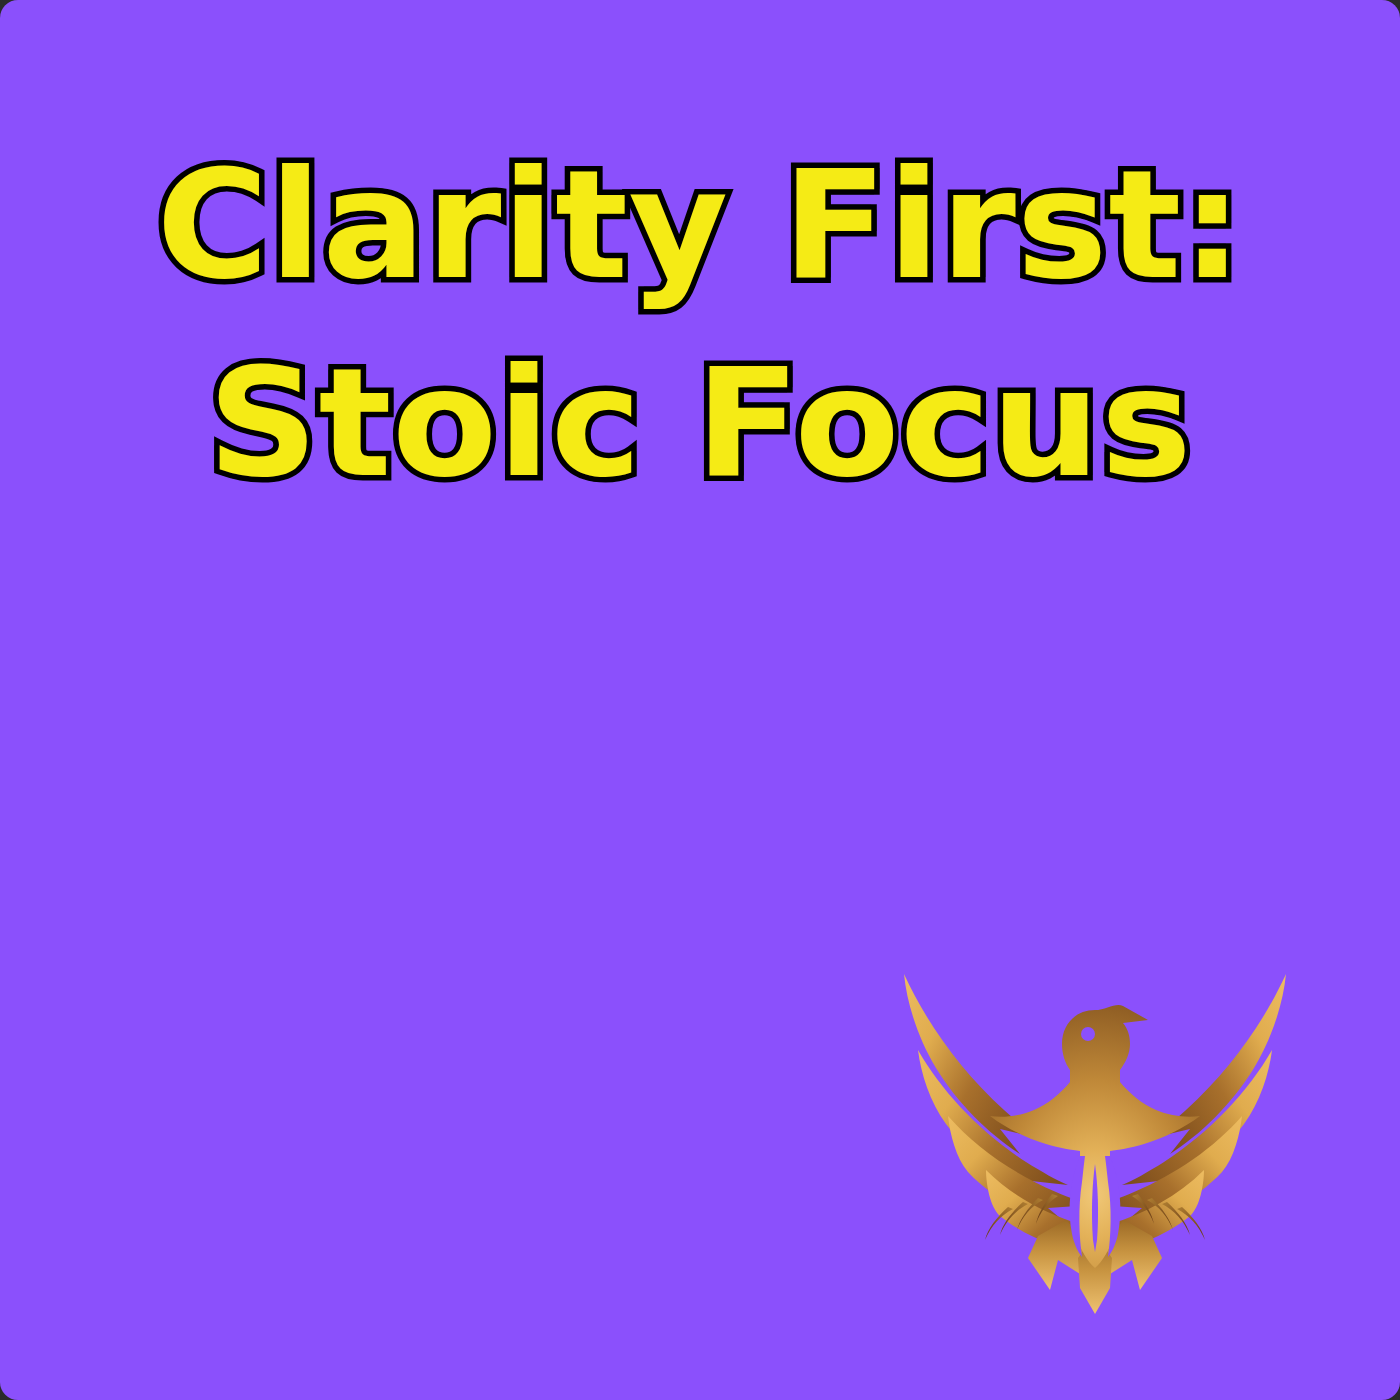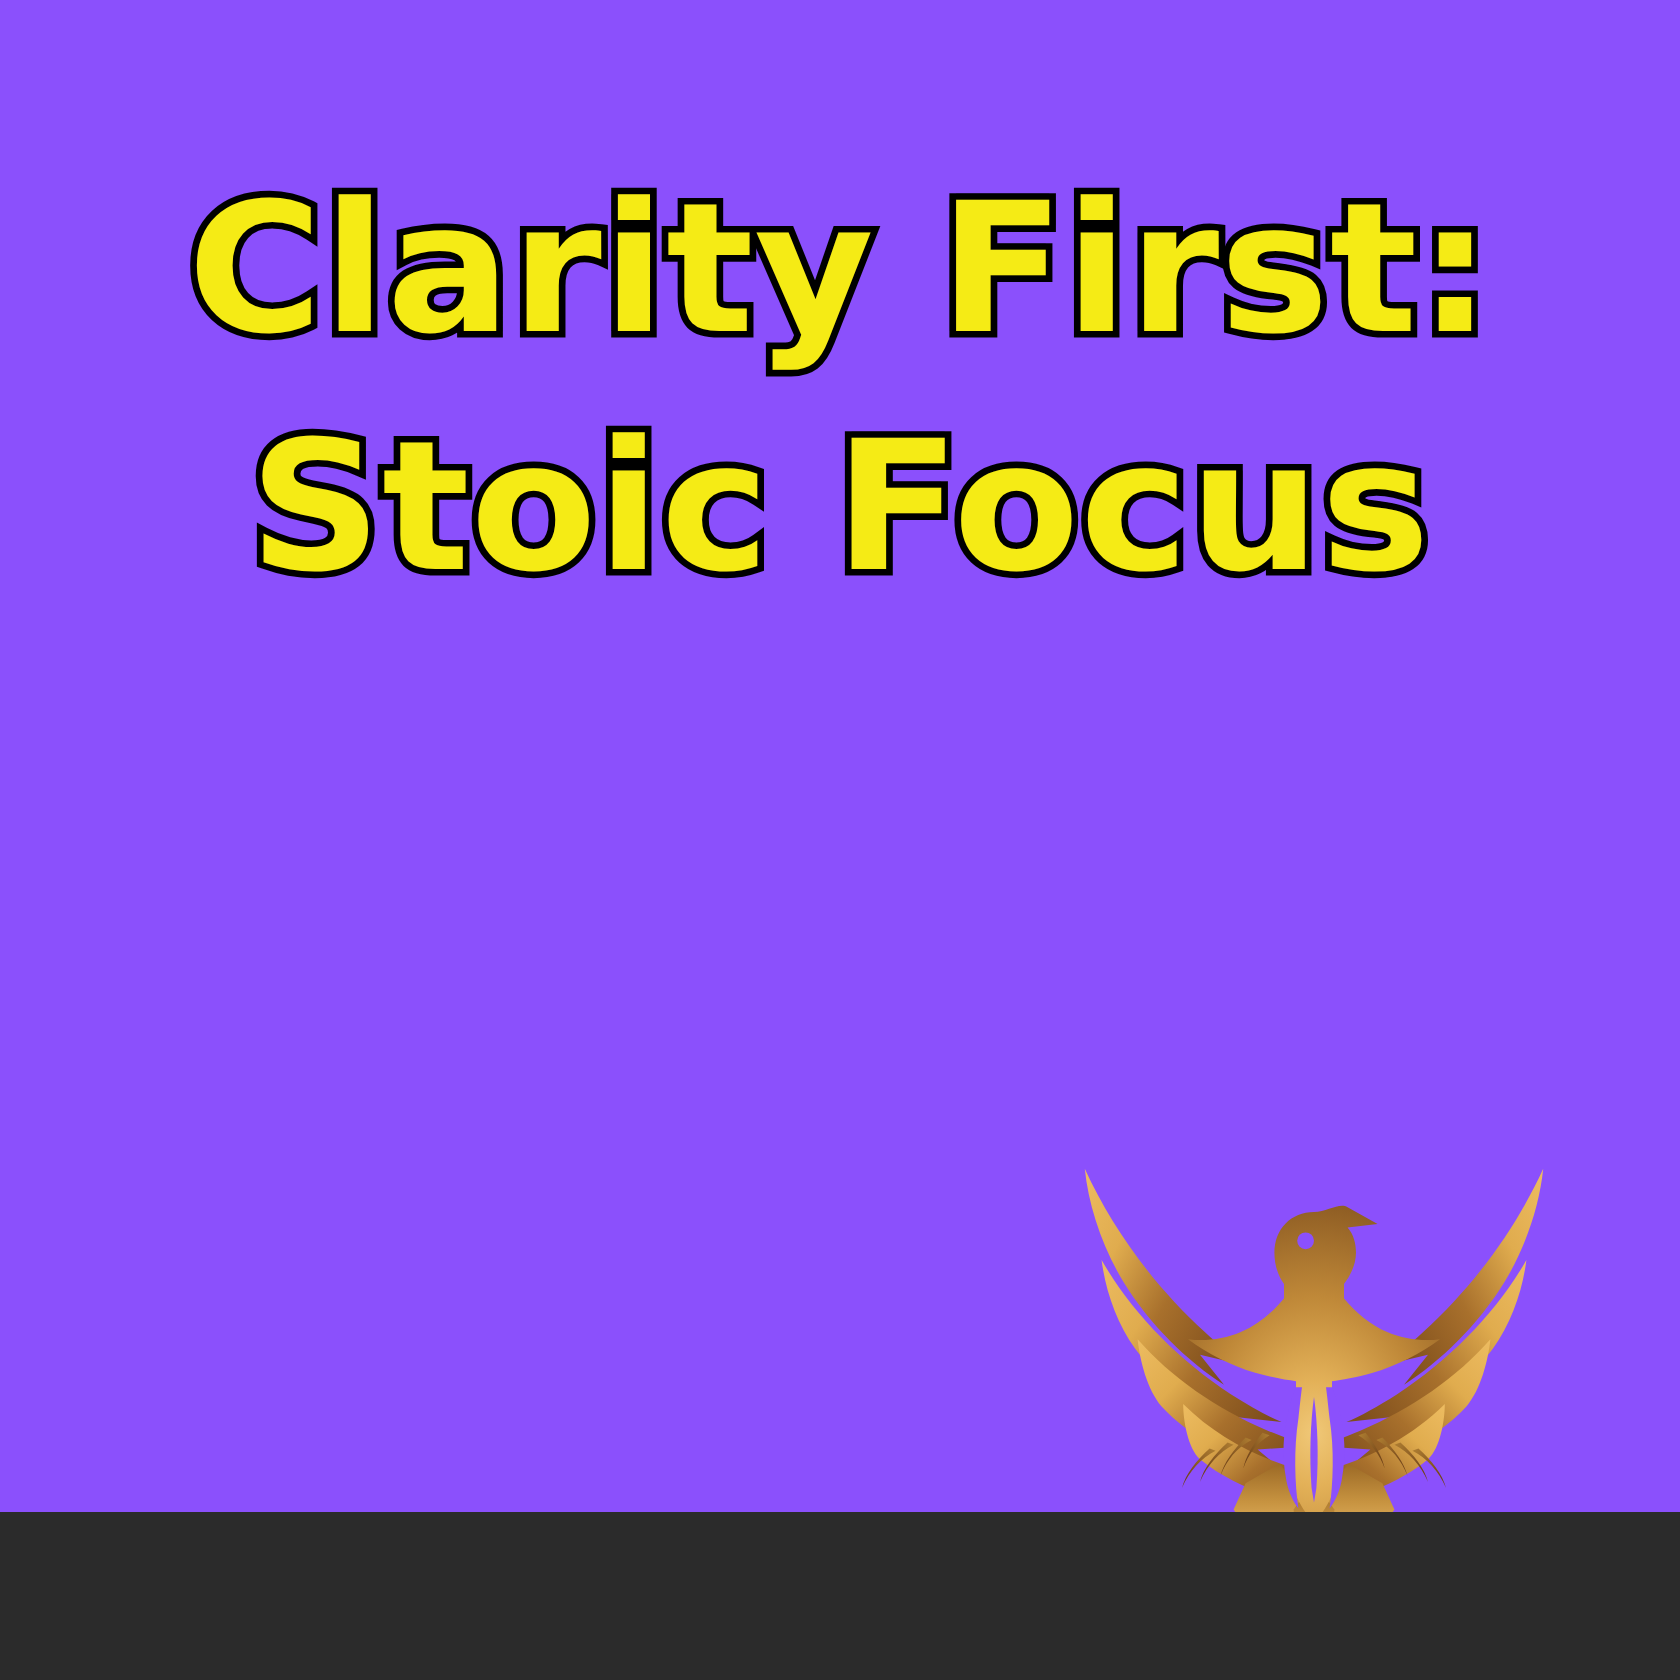--- a/index.html
+++ b/index.html
@@ -3,24 +3,25 @@
 <meta charset="utf-8">
 <style>
   html, body {
     margin: 0;
     padding: 0;
     background: #2b2b2b;
   }
   #canvas {
     position: relative;
     width: 1400px;
-    height: 1260px;
+    height: 1400px;
     overflow: hidden;
     background: #8B50FC;
     font-family: "DejaVu Sans", sans-serif;
+    border-radius: 18px;
   }
 
   
   #title-block {
     position: absolute;
     left: 0;
     top: 150px;
     width: 1400px;
     text-align: center;
     user-select: none;

